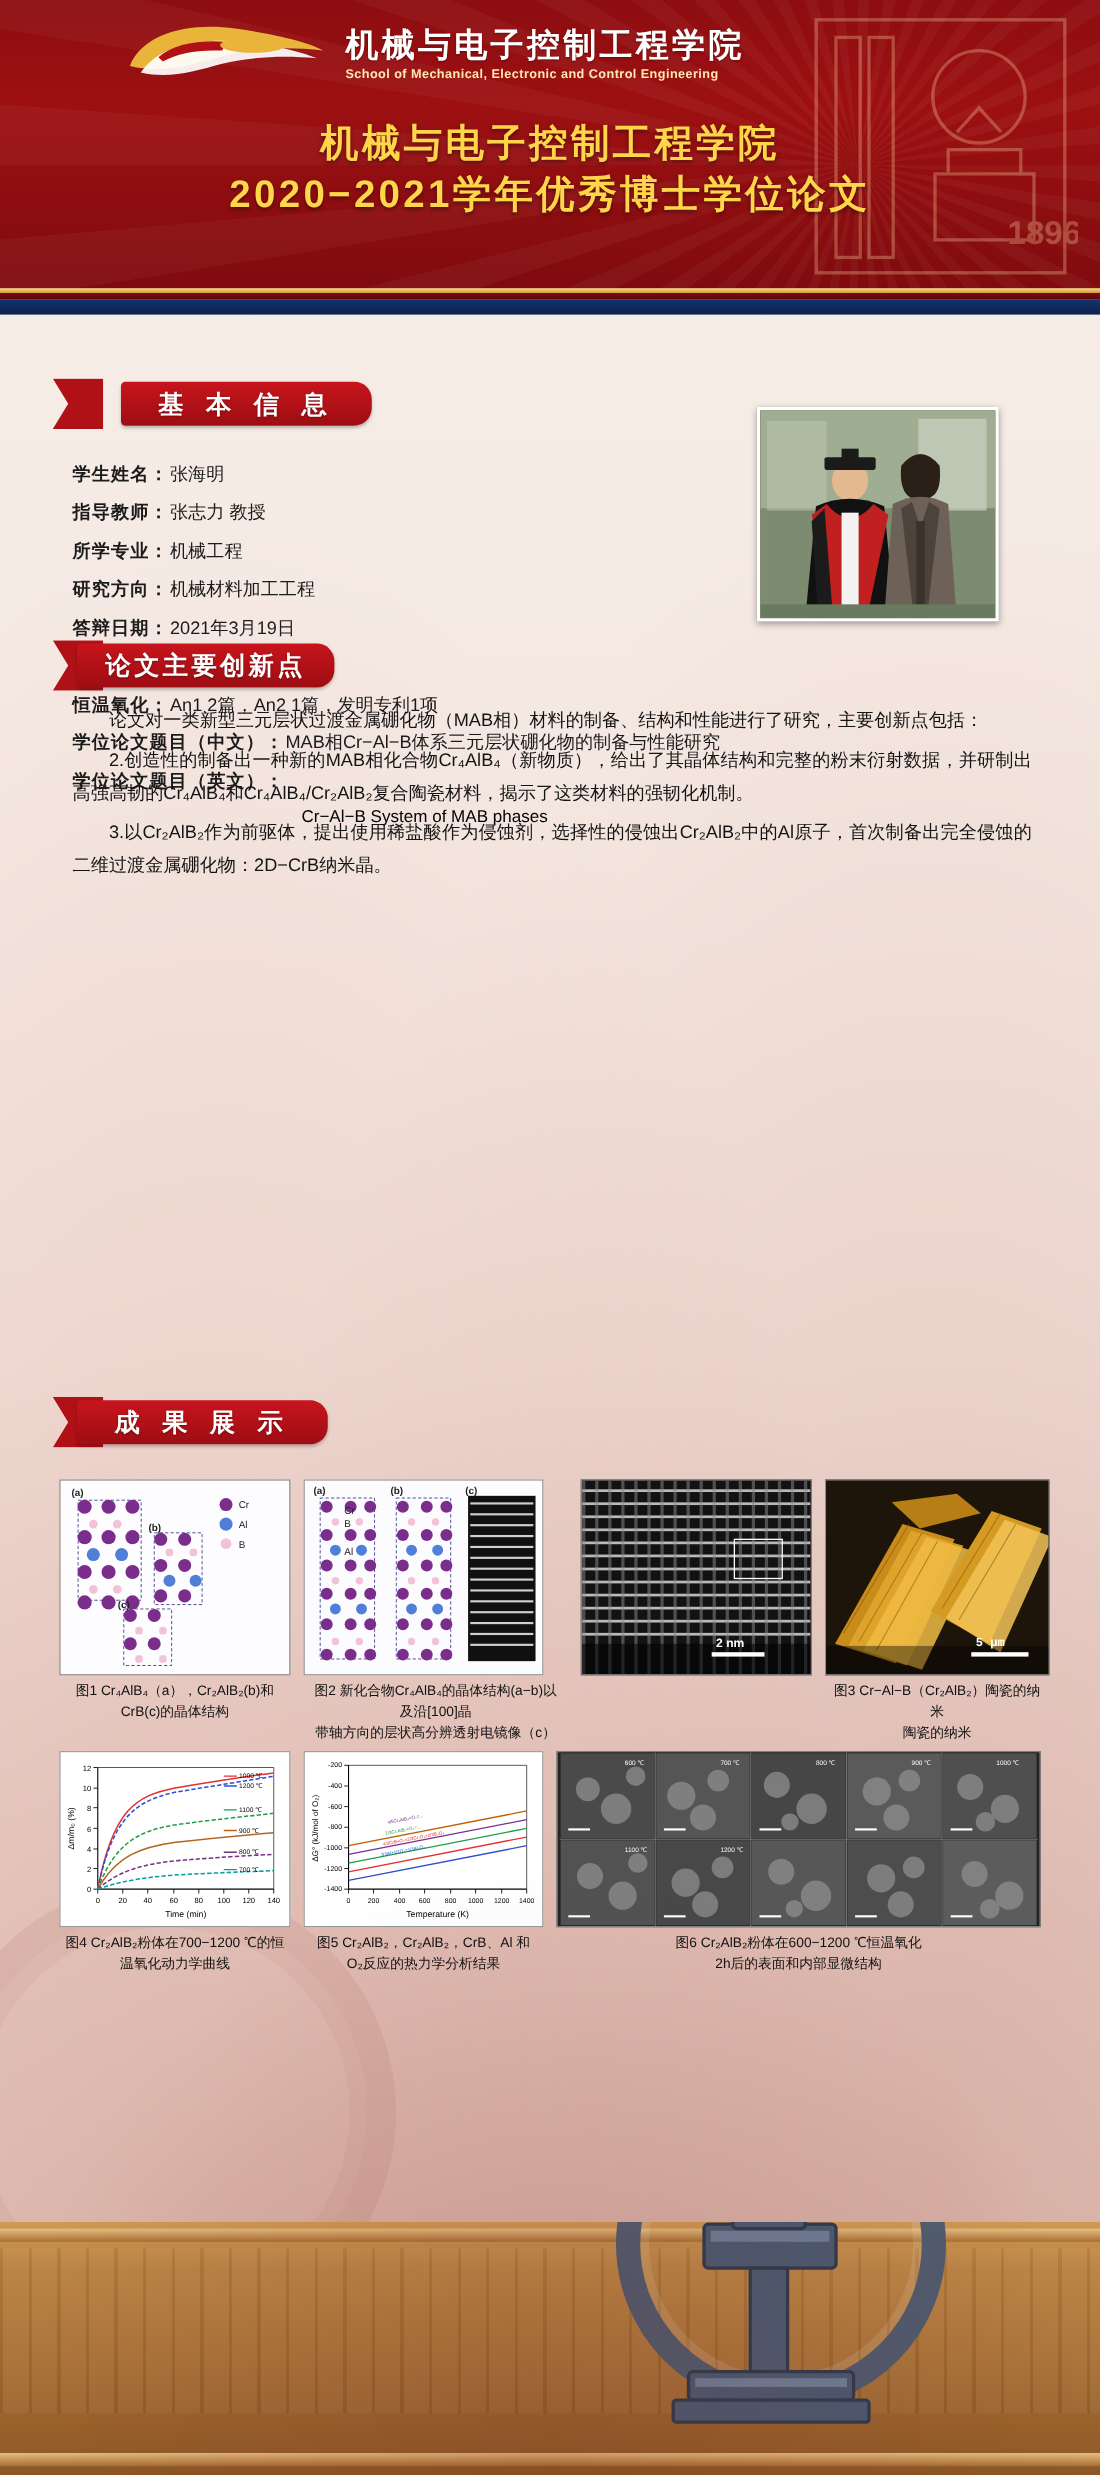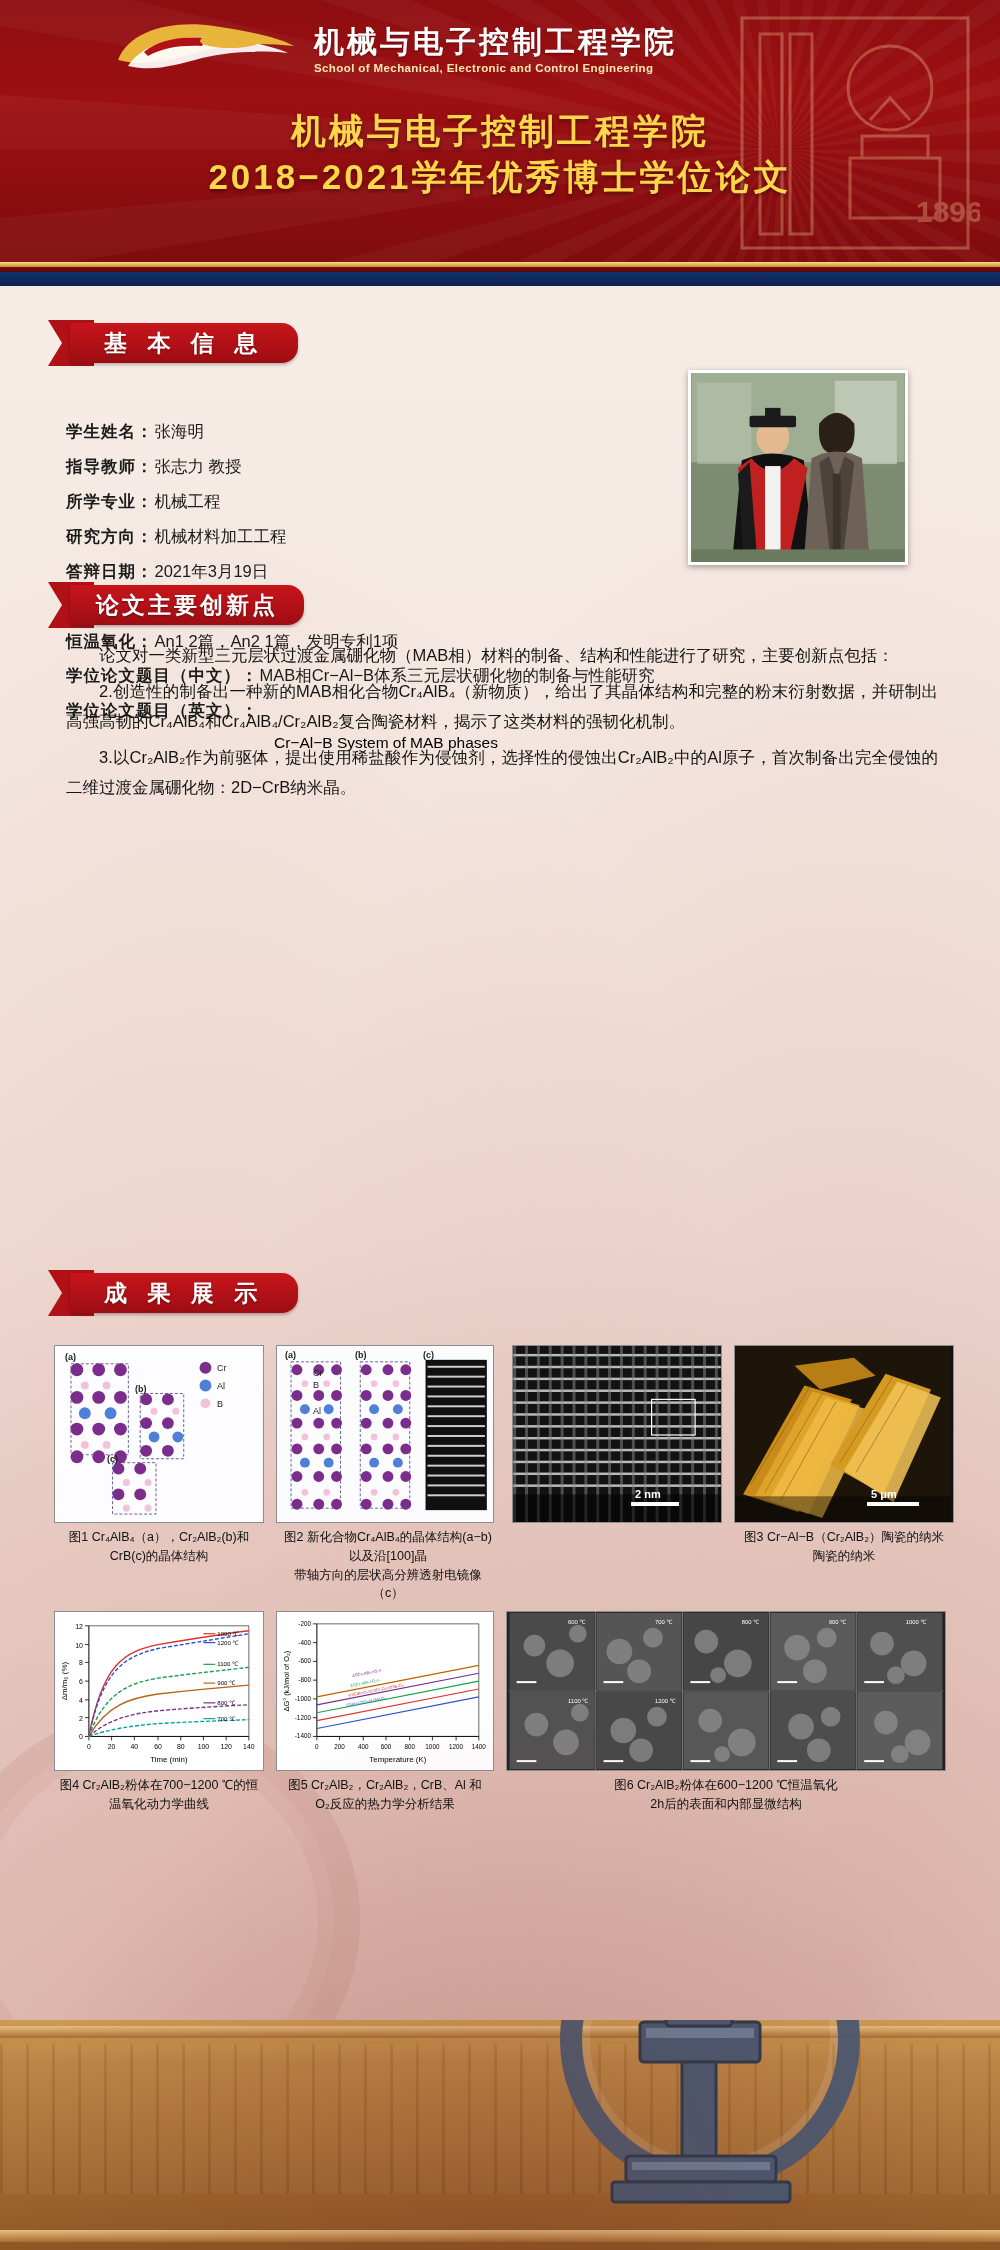--- a/index.html
+++ b/index.html
@@ -141,21 +141,21 @@
     padding:0 4px;
   }
 
   
   .f1 .img{ width:210px; height:178px; background:linear-gradient(180deg,#fdfdfd,#f3f3f7); }
   
   .f2 .img{ width:218px; height:178px; background:#fbfbfd; }
   
   .f3 .img{ width:210px; height:178px; background:#1a1a1a; }
   
-  .f4 .img{ width:220px; height:178px; background:#111; }
+  .f4 .img{ width:204px; height:178px; background:#111;font-family:Liberation Mono, monospace; }
   
   .g1 .img{ width:210px; height:160px; background:#fff; }
   .g2 .img{ width:218px; height:160px; background:#fff; }
   .g3 .img{ width:440px; height:160px; background:#222; }
   .legend-txt{ position:absolute; font-size:9px; color:#222; }
   .panel-lbl{ position:absolute; font-size:9px; color:#222; font-weight:bold;}
 
   .scalebar{ position:absolute; background:#fff; height:4px; }
   .scaletxt{ position:absolute; color:#fff; font-size:11px; font-weight:bold; }
 
@@ -218,28 +218,28 @@
         <ellipse cx="120" cy="25" rx="30" ry="7" fill="#e8b43a"></ellipse>
       </svg>
       <div class="school-names">
         <div class="school-cn">机械与电子控制工程学院</div>
         <div class="school-en">School of Mechanical, Electronic and Control Engineering</div>
       </div>
     </div>
 
     <div class="hdr-title">
       <div class="l1">机械与电子控制工程学院</div>
-      <div class="l2">2018−2021学年优秀博士学位论文</div>
+      <div class="l2">2020−2021学年优秀博士学位论文</div>
     </div>
 
     <div class="hdr-bottom-rule"></div>
   </div>
   <div class="blue-rule"></div>
 
-  <div class="banner" style="left:48px; top:320px; width:330px;">
+  <div class="banner" style="left:48px; top:344px; width:330px;justify-content:center;">
     <div class="ribbon"></div>
     <div class="plate">
       <span>基 本 信 息</span>
     </div>
   </div>
 
   <div class="photo">
     <svg viewBox="0 0 220 195" width="214" height="189">
       <rect x="0" y="0" width="220" height="195" fill="#8d9c81"></rect>
       <rect x="0" y="0" width="220" height="92" fill="#9fae92"></rect>

